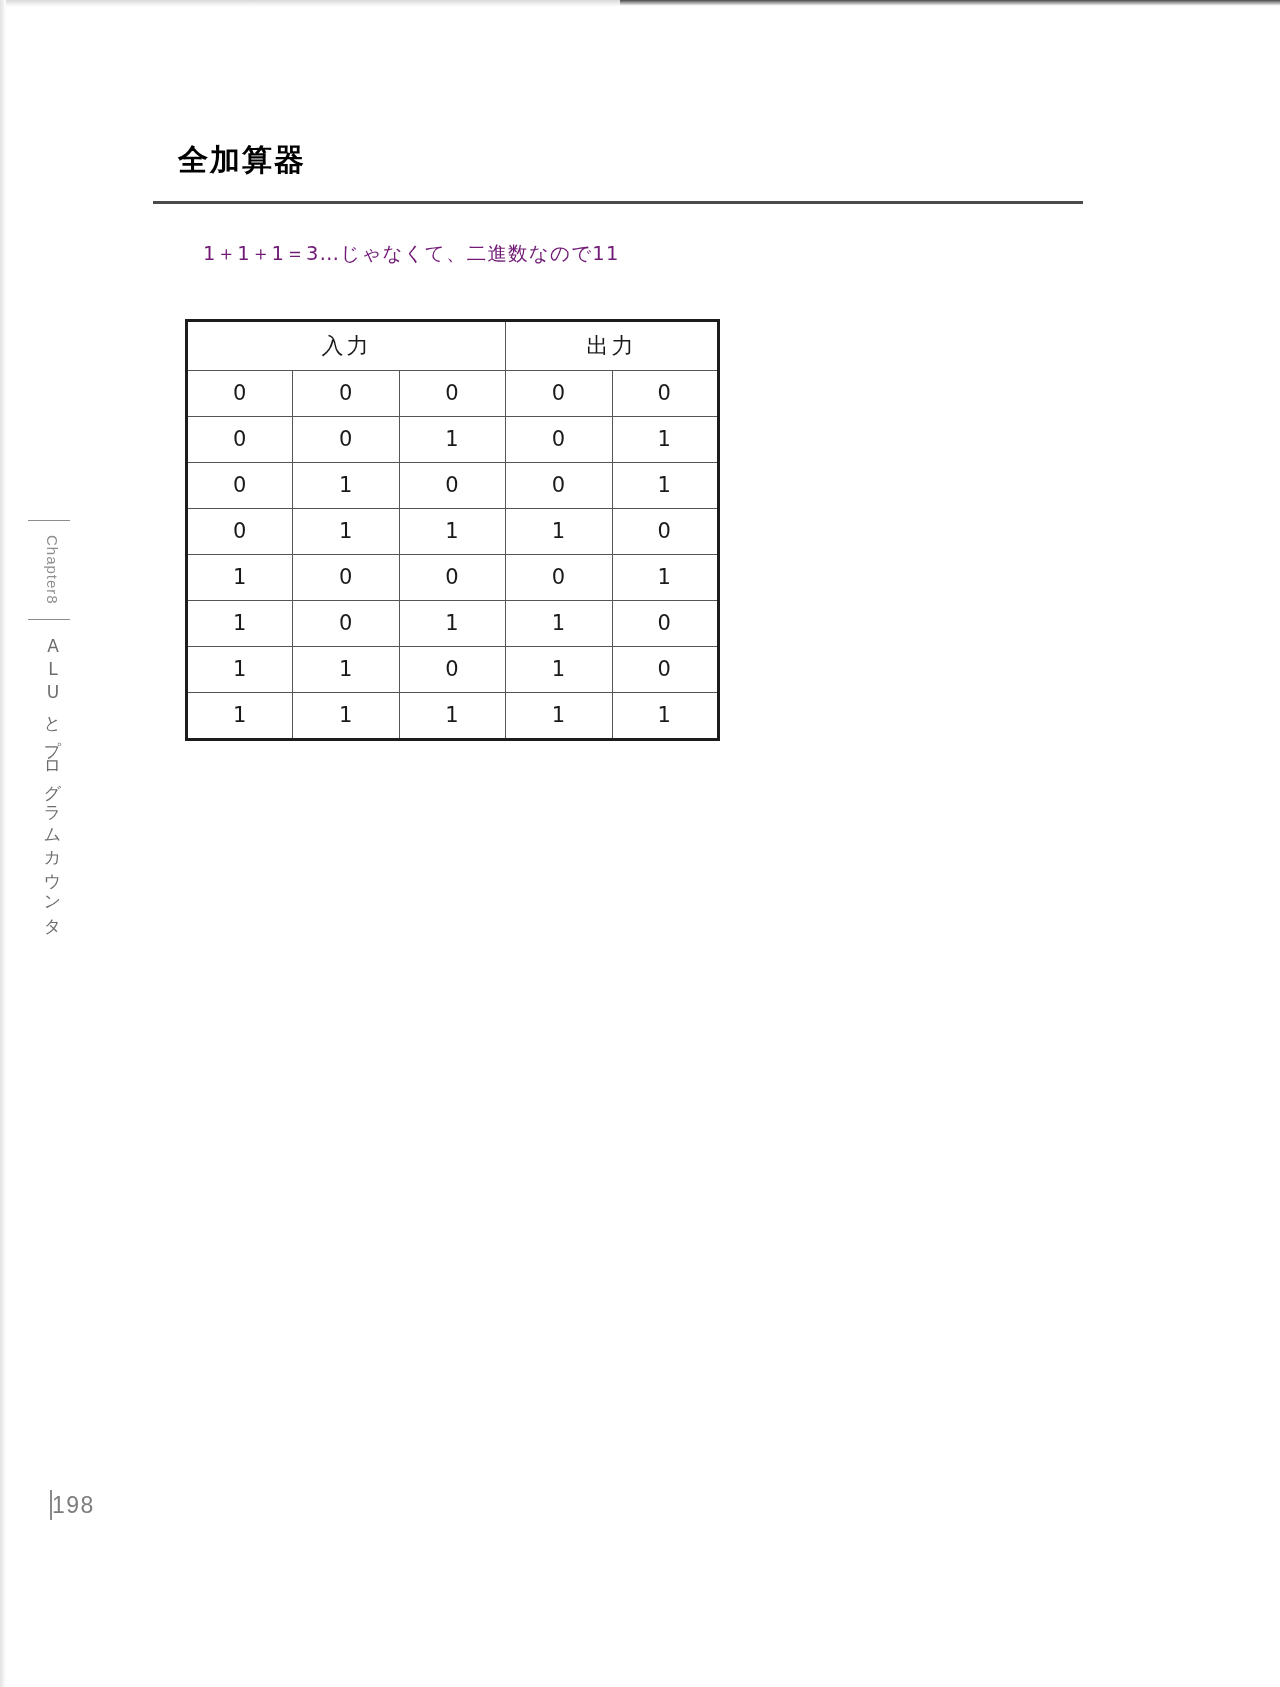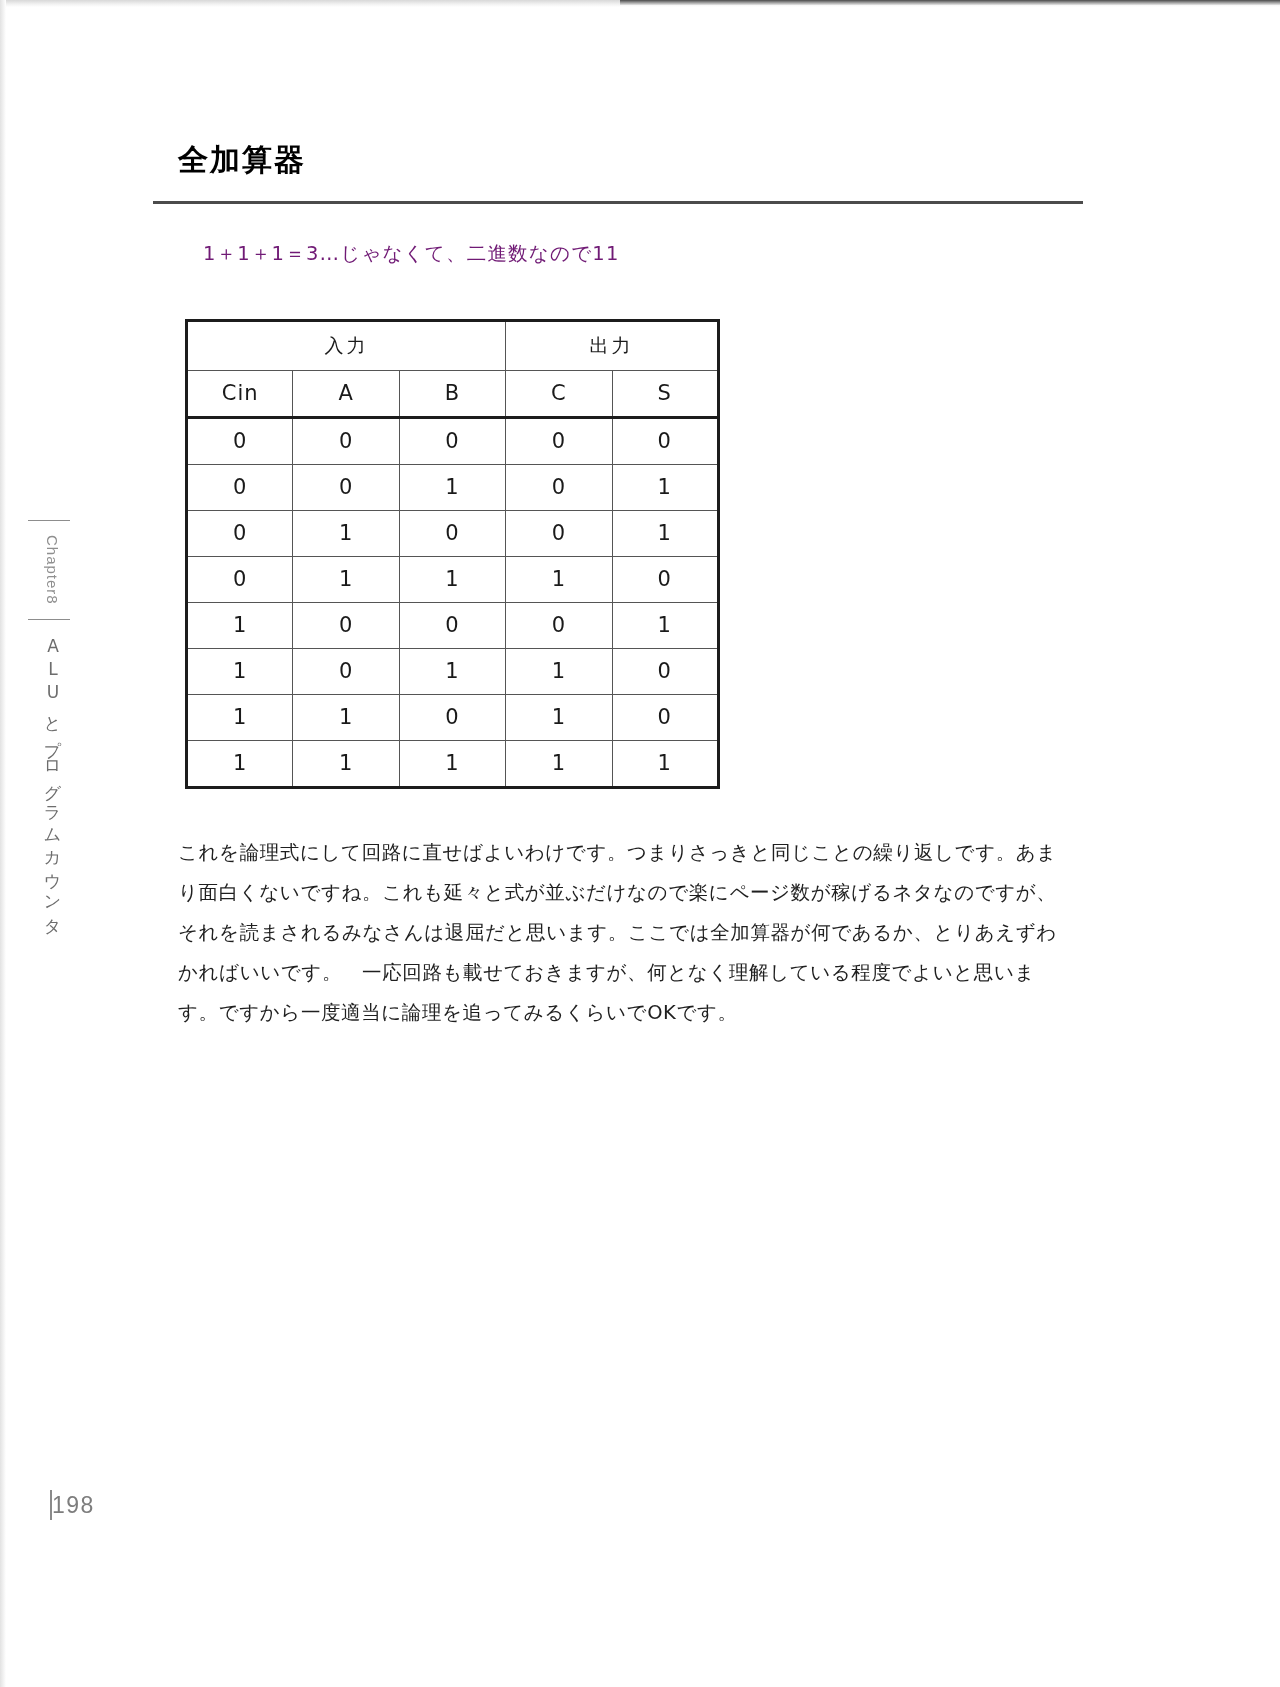--- a/index.html
+++ b/index.html
@@ -131,21 +131,21 @@
     text-align: center;
     font-weight: normal;
     font-size: 21px;
     height: 45px;
     color: #1a1a1a;
     font-family: "DejaVu Sans", sans-serif;
     letter-spacing: 1px;
     padding: 0;
   }
   table.truth th.group {
-    font-size: 19px;
+    font-size: 22px;
     letter-spacing: 3px;
     height: 48px;
   }
   
   table.truth {
     border: 3px solid #1c1c1c;
   }
   table.truth tr.hdr-group th { border-bottom: 1px solid #555; }
   table.truth tr.hdr-cols th { border-bottom: 3px solid #1c1c1c; }
   
@@ -195,27 +195,20 @@
   <div class="formula-line">1＋1＋1＝3…じゃなくて、二進数なので11</div>
 
 
   <div class="table-wrap">
     <table class="truth">
       <thead>
         <tr class="hdr-group">
           <th class="group" colspan="3">入力</th>
           <th class="group divider-left" colspan="2">出力</th>
         </tr>
-        <tr class="hdr-cols">
-          <th>Cin</th>
-          <th>A</th>
-          <th>B</th>
-          <th class="divider-left">C</th>
-          <th>S</th>
-        </tr>
       </thead>
       <tbody>
         <tr>
           <td>0</td>
           <td>0</td>
           <td>0</td>
           <td class="divider-left">0</td>
           <td>0</td>
         </tr>
         <tr>
@@ -264,20 +257,19 @@
           <td>1</td>
           <td>1</td>
           <td>1</td>
           <td class="divider-left">1</td>
           <td>1</td>
         </tr>
       </tbody>
     </table>
   </div>
 
-  <p class="body-text tight">これを論理式にして回路に直せばよいわけです。つまりさっきと同じことの繰り返しです。あまり面白くないですね。これも延々と式が並ぶだけなので楽にページ数が稼げるネタなのですが、それを読まされるみなさんは退屈だと思います。ここでは全加算器が何であるか、とりあえずわかればいいです。　一応回路も載せておきますが、何となく理解している程度でよいと思います。ですから一度適当に論理を追ってみるくらいでOKです。</p>
 
 </div>
 
 <div class="folio">
   <div class="folio-bar"></div>
   <div class="folio-num">198</div>
 </div>
 
 </body></html>

